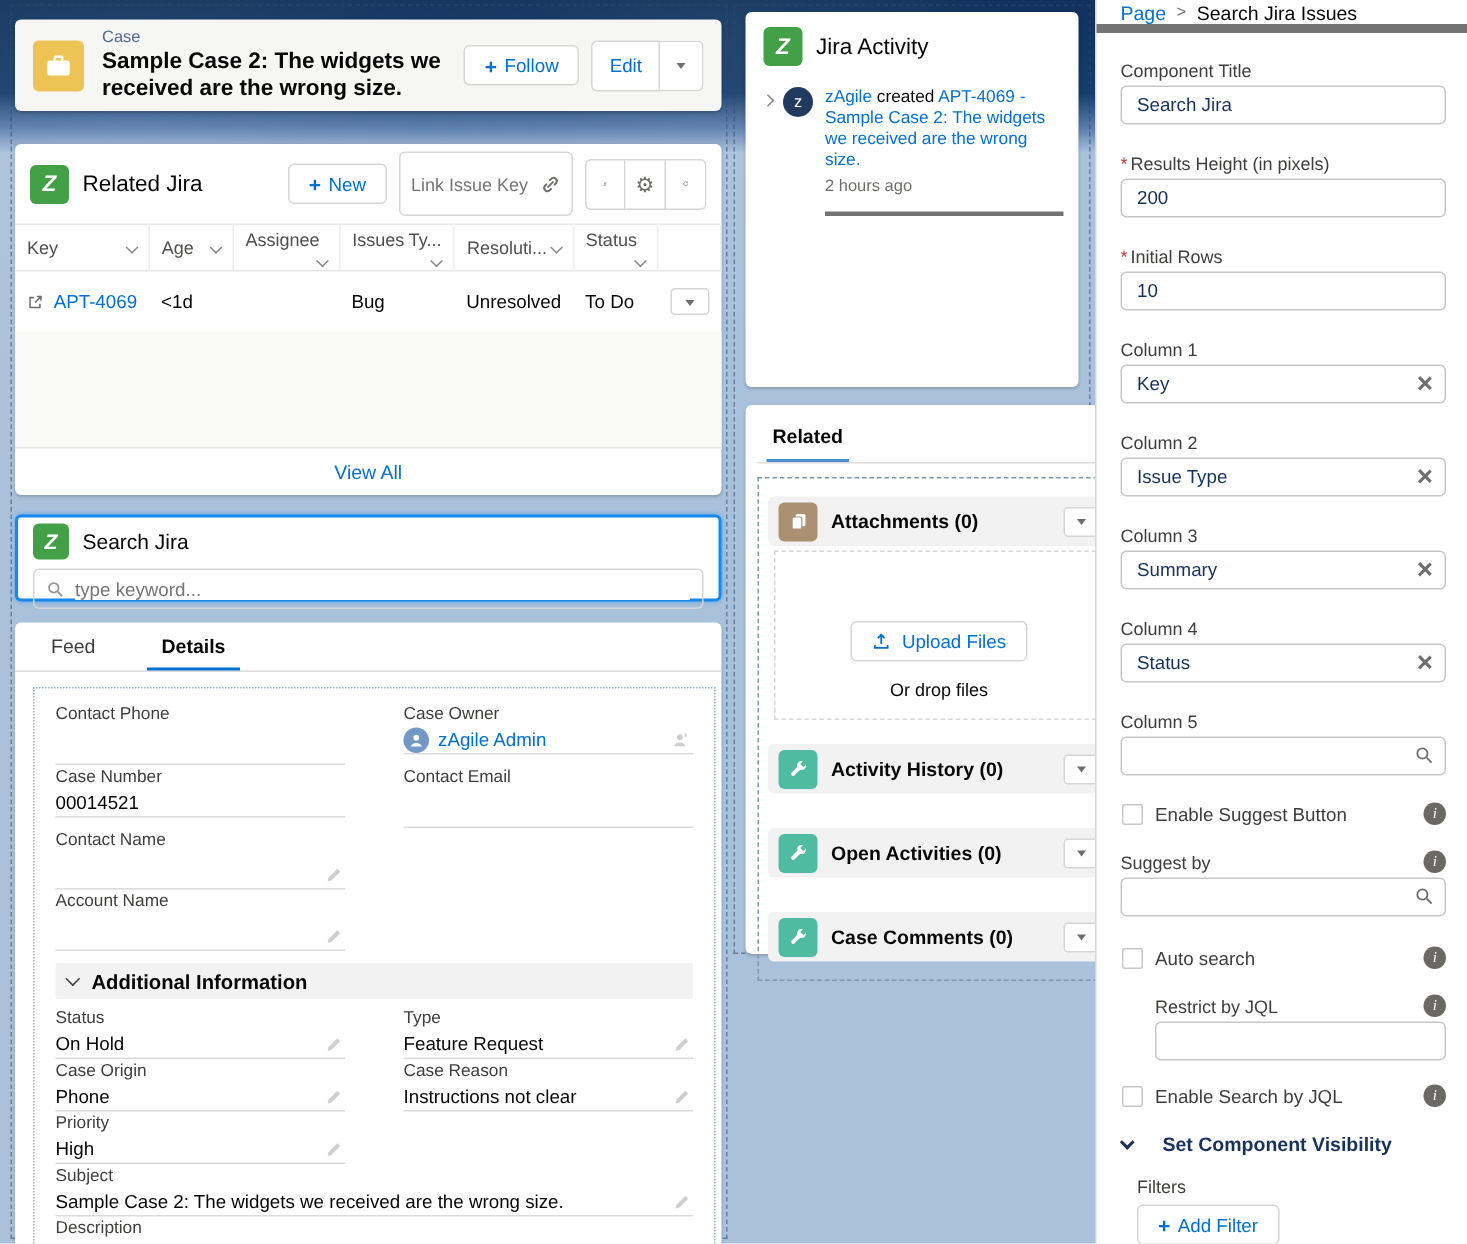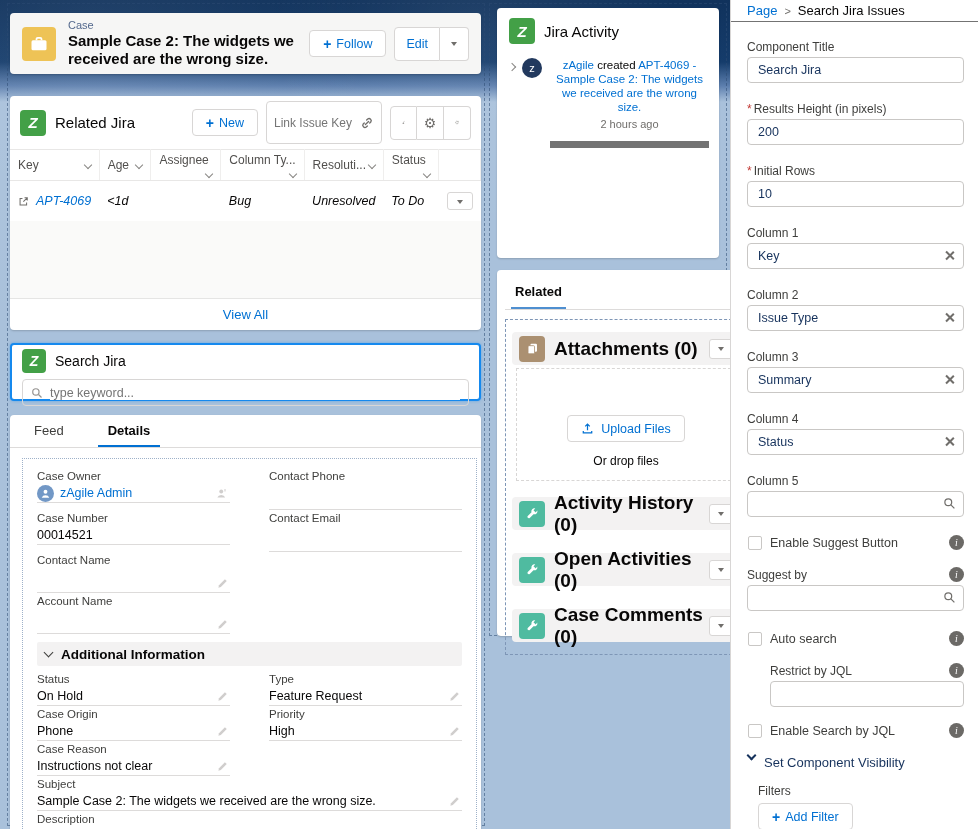--- a/index.html
+++ b/index.html
@@ -35,21 +35,21 @@
   .card-head { display:flex; align-items:center; padding:5px 10px; }
   .tile { border-radius:4px; display:flex; align-items:center; justify-content:center; }
   .tile.green { background:#43a047; color:#fff; font-weight:bold; font-style:italic; }
   .card-title { font-size:15px; color:#080707; margin-left:9px; flex:1; }
   .mini-input { height:43px; border:1px solid #d8d6d5; border-radius:4px; display:flex; align-items:center; padding:0 7px; background:#fff; margin-left:8px; }
   .mini-input input { border:0; outline:0; width:86px; font-size:12px; color:#080707; font-family:inherit; }
   .icon-btn { width:27px; }
   table.rjt { width:100%; border-collapse:collapse; font-size:12px; }
   .rjt th { font-weight:normal; color:#514f4d; text-align:left; padding:3px 8px; border-top:1px solid #e8e7e6; border-bottom:1px solid #e8e7e6; border-right:1px solid #efeeed; height:20px; white-space:nowrap; }
   .rjt th .chv { float:right; margin-top:4px; }
-  .rjt td { padding:11px 8px; height:20px; color:#080707; font-size:12.5px; white-space:nowrap;font-style:italic; }
+  .rjt td { padding:11px 8px; height:20px; color:#080707; font-size:12.5px; white-space:nowrap; }
   .chv { display:inline-block; width:6px; height:6px; border-right:1.5px solid #888683; border-bottom:1.5px solid #888683; transform:rotate(45deg); }
   .chv.r { transform:rotate(-45deg); }
   .chv.navy { border-color:#16325c; width:7px; height:7px; border-width:2px; }
   .chv.dark { border-color:#3e3e3c; width:7px; height:7px; border-width:1.8px; }
   a.lnk { color:#0070d2; text-decoration:none; }
   .row-act { width:26px; height:18px; border:1px solid #d8d6d5; border-radius:3px; background:#fff; display:inline-flex; align-items:center; justify-content:center; cursor:pointer; }
   .tbl-fill { flex:1; background:#fafaf9; border-bottom:1px solid #e5e5e4; }
   .card-foot { height:31px; display:flex; align-items:center; justify-content:center; font-size:13px; }
 
   
@@ -74,60 +74,60 @@
   .sec-head { grid-column:1 / -1; background:#f3f2f2; height:24px; display:flex; align-items:center; padding:0 8px; margin:7px 0 6px; font-size:13.5px; font-weight:600; color:#080707; border-radius:2px; }
   .sec-head .chv { margin-right:9px; }
   .owner-row { display:flex; align-items:center; gap:6px; }
   .avatar16 { width:17px; height:17px; border-radius:50%; background:#7298c6; display:flex; align-items:center; justify-content:center; flex:0 0 17px; }
 
   
   .act-card { left:497px; top:8px; width:222px; height:250px; }
   .act-entry { display:flex; padding:6px 10px 0 12px; }
   .act-entry .chv { margin-top:6px; margin-right:7px; flex:0 0 auto; }
   .avatar20 { width:20px; height:20px; border-radius:50%; background:#22395e; color:#fff; font-size:11px; display:flex; align-items:center; justify-content:center; flex:0 0 20px; margin-right:8px; }
-  .act-text { font-size:11.5px; line-height:14px; color:#080707; border-bottom:7px solid #737373; padding-bottom:10px; flex:1;text-align:center; }
+  .act-text { font-size:11.5px; line-height:14px; color:#080707; border-bottom:3px solid #737373; padding-bottom:10px; flex:1; }
   .act-time { color:#706e6b; font-size:11px; margin-top:3px; }
 
   .rel-card { left:497px; top:270px; width:258px; height:366px; padding:8px 8px 0; }
   .rel-tabbar { border-bottom:1px solid #dddbda; padding:4px 6px 0; }
   .rel-tab { display:inline-block; font-size:13px; font-weight:bold; color:#080707; padding:0 4px 8px; border-bottom:2.5px solid #4f8fd0; }
   .rel-box { border:1px dashed #7e96b6; margin-top:9px; padding:12px 6px; }
   .rel-sec { background:#f3f2f2; border-radius:4px; height:33px; display:flex; align-items:center; padding:0 7px; }
   .rel-sec .tile { width:26px; height:26px; flex:0 0 26px; }
-  .rel-sec .sl { font-size:19px; font-weight:bold; color:#080707; margin-left:9px; flex:1; }
+  .rel-sec .sl { font-size:13px; font-weight:bold; color:#080707; margin-left:9px; flex:1; }
   .sec-dd { width:24px; height:20px; background:#fff; border:1px solid #d8d6d5; border-radius:3px; display:flex; align-items:center; justify-content:center; cursor:pointer; }
   .upload-zone { border:1px dashed #d8d6d5; margin:3px 4px 0; padding:14px 0 12px; text-align:center; }
   .upload-btn { display:inline-flex; align-items:center; gap:7px;margin-top:32px; }
   .drop-txt { font-size:12px; color:#080707; margin-top:12px; }
   .gap16 { height:16px; } .gap24 { height:23px; }
   .tile.tan { background:#ab9071; }
   .tile.teal { background:#4fbba0; }
 
   
   .props { position:absolute; left:730px; top:0; width:248px; height:829px; background:#fff; border-left:1px solid #d8d6d5; }
-  .crumbs { height:22px; display:flex; align-items:center; padding:0 16px; border-bottom:1px solid #737373; font-size:13px; gap:7px; }
+  .crumbs { height:22px; display:flex; align-items:center; padding:0 16px; border-bottom:6px solid #737373; font-size:13px; gap:7px; }
   .crumbs .root { color:#0070d2; cursor:pointer; }
   .crumbs .sep { color:#706e6b; font-size:11px; }
   .crumbs .cur { color:#080707; }
   .pbody { padding:18px 14px 0 16px; }
   .fld { margin-bottom:19px; }
   .fld .lb { font-size:12px; color:#3e3e3c; line-height:14px; margin-bottom:3px; display:flex; align-items:center; }
   .req { color:#c23934; margin-right:2px; }
   .tin { position:relative; }
   .tin input { width:100%; height:26px; border:1px solid #c9c7c5; border-radius:4px; padding:0 26px 0 10px; font-size:12.5px; color:#16325c; font-family:inherit; outline:none; background:#fff; }
   .tin .xclear { position:absolute; right:9px; top:7px; width:11px; height:11px; cursor:pointer; }
   .xclear:before,.xclear:after { content:""; position:absolute; left:5px; top:0; width:1.5px; height:11px; background:#706e6b; }
   .xclear:before { transform:rotate(45deg); } .xclear:after { transform:rotate(-45deg); }
   .tin .mag { position:absolute; right:8px; top:6px; }
   .chk-row { display:flex; align-items:center; margin-bottom:17px; }
   .chk-row input[type=checkbox] { appearance:none; width:14px; height:14px; border:1px solid #c9c7c5; border-radius:2px; background:#fff; margin:0 8px 0 1px; cursor:pointer; }
   .chk-row .cl { font-size:12.5px; color:#3e3e3c; flex:1; }
   .info { width:15px; height:15px; border-radius:50%; background:#6b6966; color:#fff; font-size:10px; font-style:italic; font-family:"Liberation Serif", serif; display:flex; align-items:center; justify-content:center; flex:0 0 15px; }
   .lb .info { margin-left:auto; }
-  .vis-row { display:flex; gap:9px; margin:0 0 14px 1px; font-size:13px; font-weight:normal; color:#16325c; cursor:pointer; }
+  .vis-row { display:flex; align-items:center; gap:20px; margin:0 0 14px 1px; font-size:13px; font-weight:bold; color:#16325c; cursor:pointer; }
   .filters-lb { font-size:12px; color:#3e3e3c; margin:0 0 5px 11px; }
   .addf { margin-left:11px; height:27px; padding:0 13px; }
 
   svg { display:block; }
 </style>
 </head>
 <body>
 
 <div class="canvas">
     <div class="swirl"></div>
@@ -205,21 +205,21 @@
         <col style="width:66px">
         <col style="width:66px">
         <col style="width:62px">
         <col>
       </colgroup>
     <tbody>
         <tr>
       <th><span>Key</span><span class="chv"></span></th>
       <th><span>Age</span><span class="chv"></span></th>
       <th><span>Assignee</span><span class="chv"></span></th>
-      <th><span>Column Ty...</span><span class="chv"></span></th>
+      <th><span>Issues Ty...</span><span class="chv"></span></th>
       <th><span>Resoluti...</span><span class="chv"></span></th>
       <th><span>Status</span><span class="chv"></span></th>
       <th></th>
     </tr>
     <tr>
       <td>
         <svg style="display:inline-block;vertical-align:-2px;margin-right:4px" width="11" height="11" viewBox="0 0 16 16" fill="none" stroke="#706e6b" stroke-width="1.5">
               <path d="M6.5 3.5H3v9.5h9.5V9.5"></path>
               <path d="M9.5 2.5H13.5v4M13 3L7.8 8.2"></path>
             </svg>
@@ -259,20 +259,24 @@
 </div>
 
 <div class="card rec-card">
   <div class="tabs">
     <span class="tab">Feed</span>
     <span class="tab active">Details</span>
   </div>
   <div class="det-region">
     <div class="dgrid">
       <div class="dfield">
+        <div class="lb">Contact Phone</div>
+        <div class="vl" style="min-height:26px;"><span></span></div>
+      </div>
+      <div class="dfield">
         <div class="lb">Case Owner</div>
         <div class="vl">
             <span class="owner-row">
           <span class="avatar16">
                 <svg width="11" height="11" viewBox="0 0 16 16" fill="#fff">
                   <circle cx="8" cy="5.5" r="2.8"></circle>
                   <path d="M2.5 14a5.8 5 0 0 1 11 0z"></path>
                 </svg>
               </span>
           <a class="lnk" href="#">zAgile Admin</a>
@@ -280,24 +284,20 @@
           <span class="pencil">
               <svg width="12" height="12" viewBox="0 0 16 16" fill="#d0cecd">
                 <circle cx="7" cy="6" r="2.6"></circle>
                 <path d="M1.8 14a5.4 4.6 0 0 1 10.4 0z"></path>
                 <path d="M12 2.5v3.5" stroke="#d0cecd" stroke-width="1.4"></path>
               </svg>
             </span>
         </div>
       </div>
       <div class="dfield">
-        <div class="lb">Contact Phone</div>
-        <div class="vl" style="min-height:26px;"><span></span></div>
-      </div>
-      <div class="dfield">
         <div class="lb">Case Number</div>
         <div class="vl"><span>00014521</span></div>
       </div>
       <div class="dfield">
         <div class="lb">Contact Email</div>
         <div class="vl" style="min-height:26px;"><span></span></div>
       </div>
       <div class="dfield">
         <div class="lb">Contact Name</div>
         <div class="vl tall"><span></span>
@@ -343,31 +343,31 @@
       <div class="dfield">
         <div class="lb">Case Origin</div>
         <div class="vl"><span>Phone</span>
           <span class="pencil">
               <svg width="11" height="11" viewBox="0 0 16 16" fill="#d0cecd">
                 <path d="M2 14l.9-3.6L11.5 1.8l2.7 2.7-8.6 8.6z"></path>
               </svg>
             </span></div>
       </div>
       <div class="dfield">
+        <div class="lb">Case Reason</div>
+        <div class="vl"><span>Instructions not clear</span>
+          <span class="pencil">
+              <svg width="11" height="11" viewBox="0 0 16 16" fill="#d0cecd">
+                <path d="M2 14l.9-3.6L11.5 1.8l2.7 2.7-8.6 8.6z"></path>
+              </svg>
+            </span></div>
+      </div>
+      <div class="dfield">
         <div class="lb">Priority</div>
         <div class="vl"><span>High</span>
-          <span class="pencil">
-              <svg width="11" height="11" viewBox="0 0 16 16" fill="#d0cecd">
-                <path d="M2 14l.9-3.6L11.5 1.8l2.7 2.7-8.6 8.6z"></path>
-              </svg>
-            </span></div>
-      </div>
-      <div class="dfield">
-        <div class="lb">Case Reason</div>
-        <div class="vl"><span>Instructions not clear</span>
           <span class="pencil">
               <svg width="11" height="11" viewBox="0 0 16 16" fill="#d0cecd">
                 <path d="M2 14l.9-3.6L11.5 1.8l2.7 2.7-8.6 8.6z"></path>
               </svg>
             </span></div>
       </div>
       <div></div>
       <div class="dfield span2">
         <div class="lb">Subject</div>
         <div class="vl"><span>Sample Case 2: The widgets we received are the wrong size.</span>

